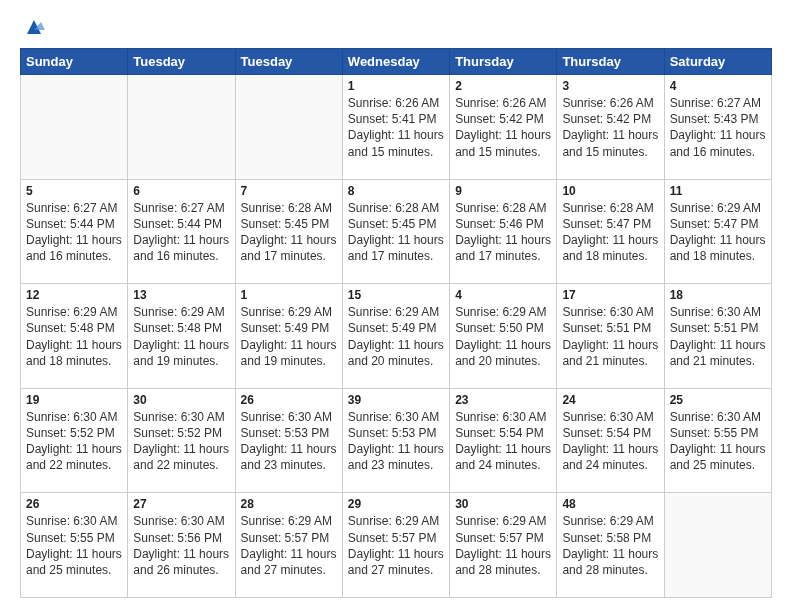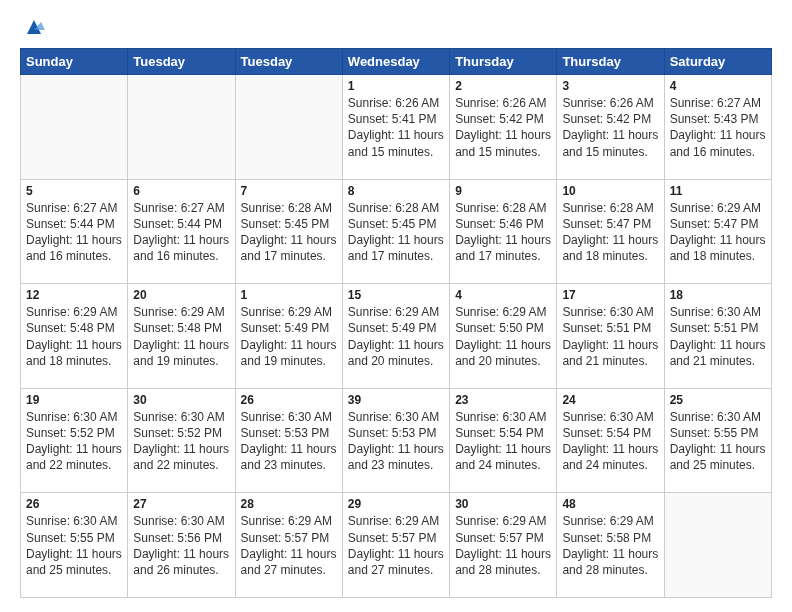--- a/index.html
+++ b/index.html
@@ -187,21 +187,21 @@
             <span class="day-num">11</span>
             <div class="cell-text">Sunrise: 6:29 AM<br>Sunset: 5:47 PM<br>Daylight: 11 hours and 18 minutes.</div>
           </td>
         </tr>
         <tr class="week-row">
           <td>
             <span class="day-num">12</span>
             <div class="cell-text">Sunrise: 6:29 AM<br>Sunset: 5:48 PM<br>Daylight: 11 hours and 18 minutes.</div>
           </td>
           <td>
-            <span class="day-num">20</span>
+            <span class="day-num">13</span>
             <div class="cell-text">Sunrise: 6:29 AM<br>Sunset: 5:48 PM<br>Daylight: 11 hours and 19 minutes.</div>
           </td>
           <td>
             <span class="day-num">1</span>
             <div class="cell-text">Sunrise: 6:29 AM<br>Sunset: 5:49 PM<br>Daylight: 11 hours and 19 minutes.</div>
           </td>
           <td>
             <span class="day-num">15</span>
             <div class="cell-text">Sunrise: 6:29 AM<br>Sunset: 5:49 PM<br>Daylight: 11 hours and 20 minutes.</div>
           </td>

